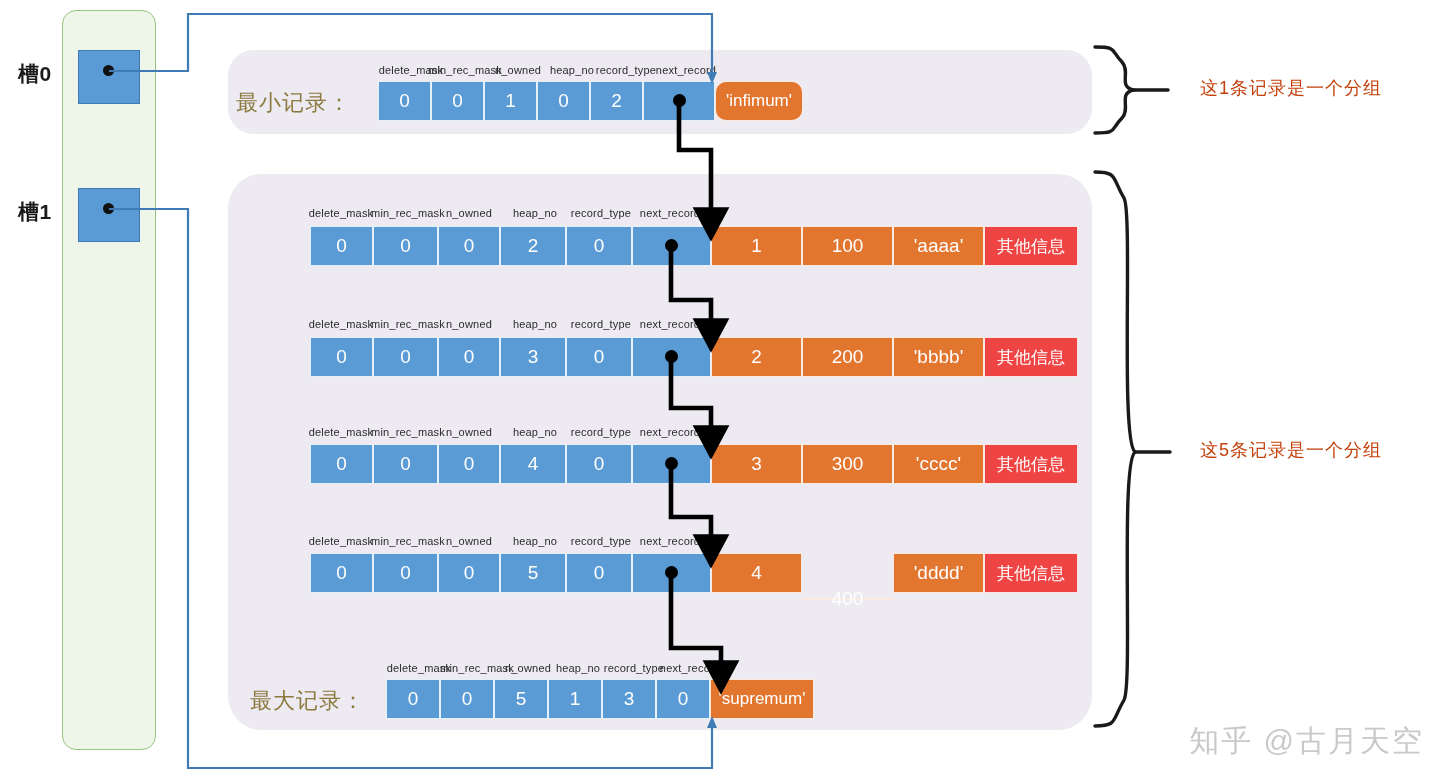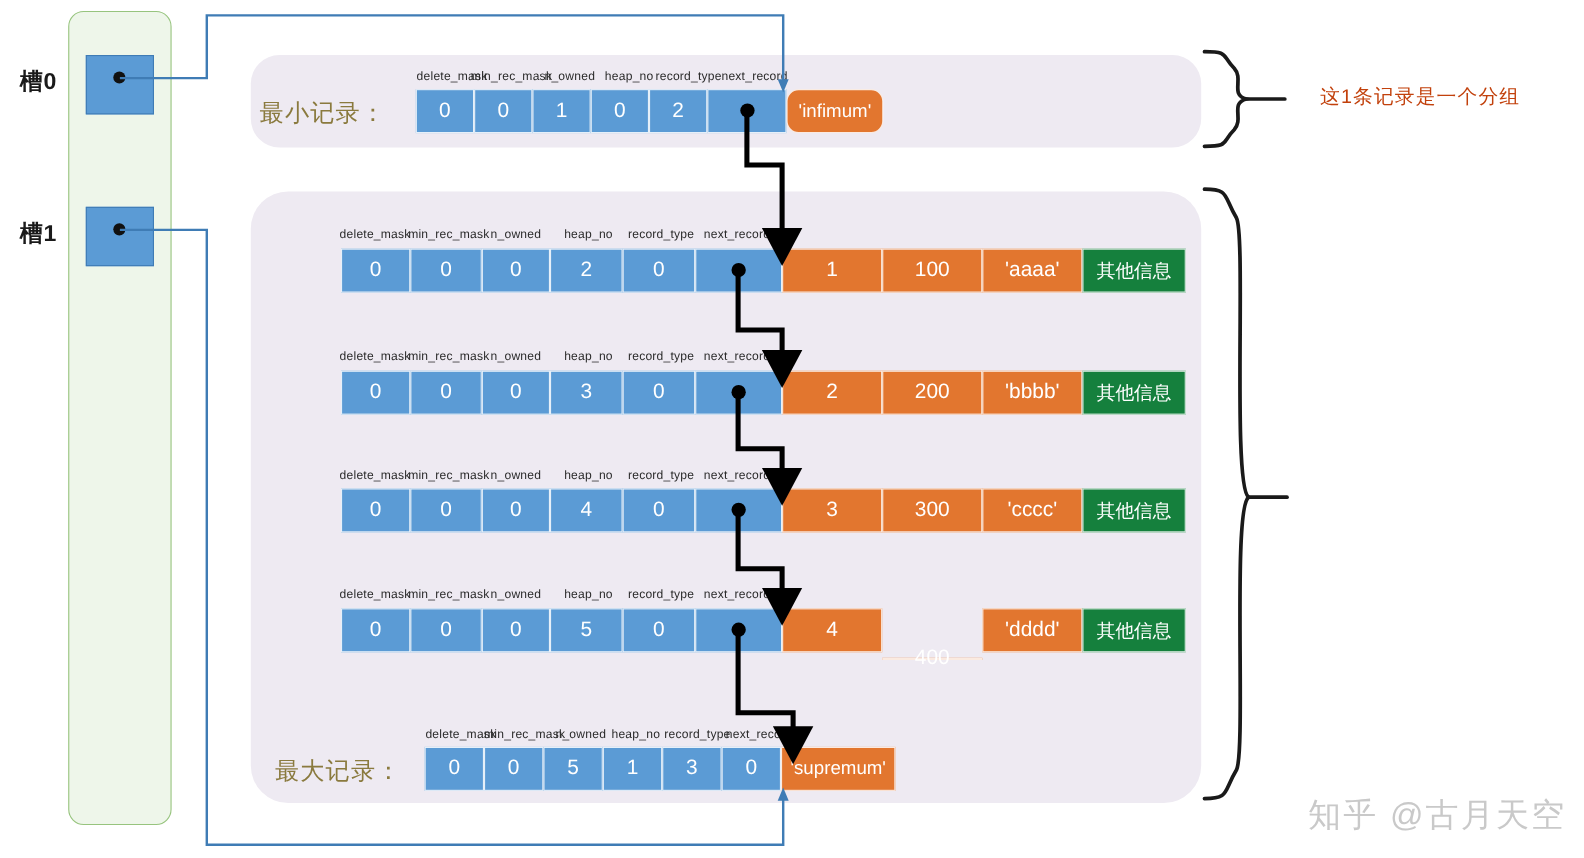--- a/index.html
+++ b/index.html
@@ -72,21 +72,21 @@
     display: flex;
     align-items: center;
     justify-content: center;
     color: #ffffff;
     font-size: 19px;
     border: 1px solid rgba(255,255,255,0.85);
     white-space: nowrap;
   }
   .cell.blue  { background: #5b9bd5; }
   .cell.orange{ background: #e2762f; }
-  .cell.grey  { background: #15803d; }
+  .cell.grey  { background: #ef4444; }
   .cell.cjk   { font-size: 17px; }
 
   
   .hdr {
     position: absolute;
     font-size: 11px;
     color: #2b2b2b;
     white-space: nowrap;
     text-align: center;
     transform: translateX(-50%);
@@ -315,16 +315,17 @@
 
     <path d="M1095,172
              C1118,172 1112,178 1124,198
              C1133,214 1120,440 1135,452
              C1120,464 1133,684 1124,700
              C1112,720 1118,726 1095,726" fill="none" stroke="#1a1a1a" stroke-width="3.4" stroke-linecap="round"></path>
     <line x1="1135" y1="452" x2="1170" y2="452" stroke="#1a1a1a" stroke-width="3.4" stroke-linecap="round"></line>
   </svg>
 
   <div class="anno-text" style="left:1200px; top:76px;">这1条记录是一个分组</div>
+  <div class="anno-text" style="left:1200px; top:438px;">这5条记录是一个分组</div>
 
   <div class="watermark">知乎 @古月天空</div>
 
 </div>
 
 </body></html>

